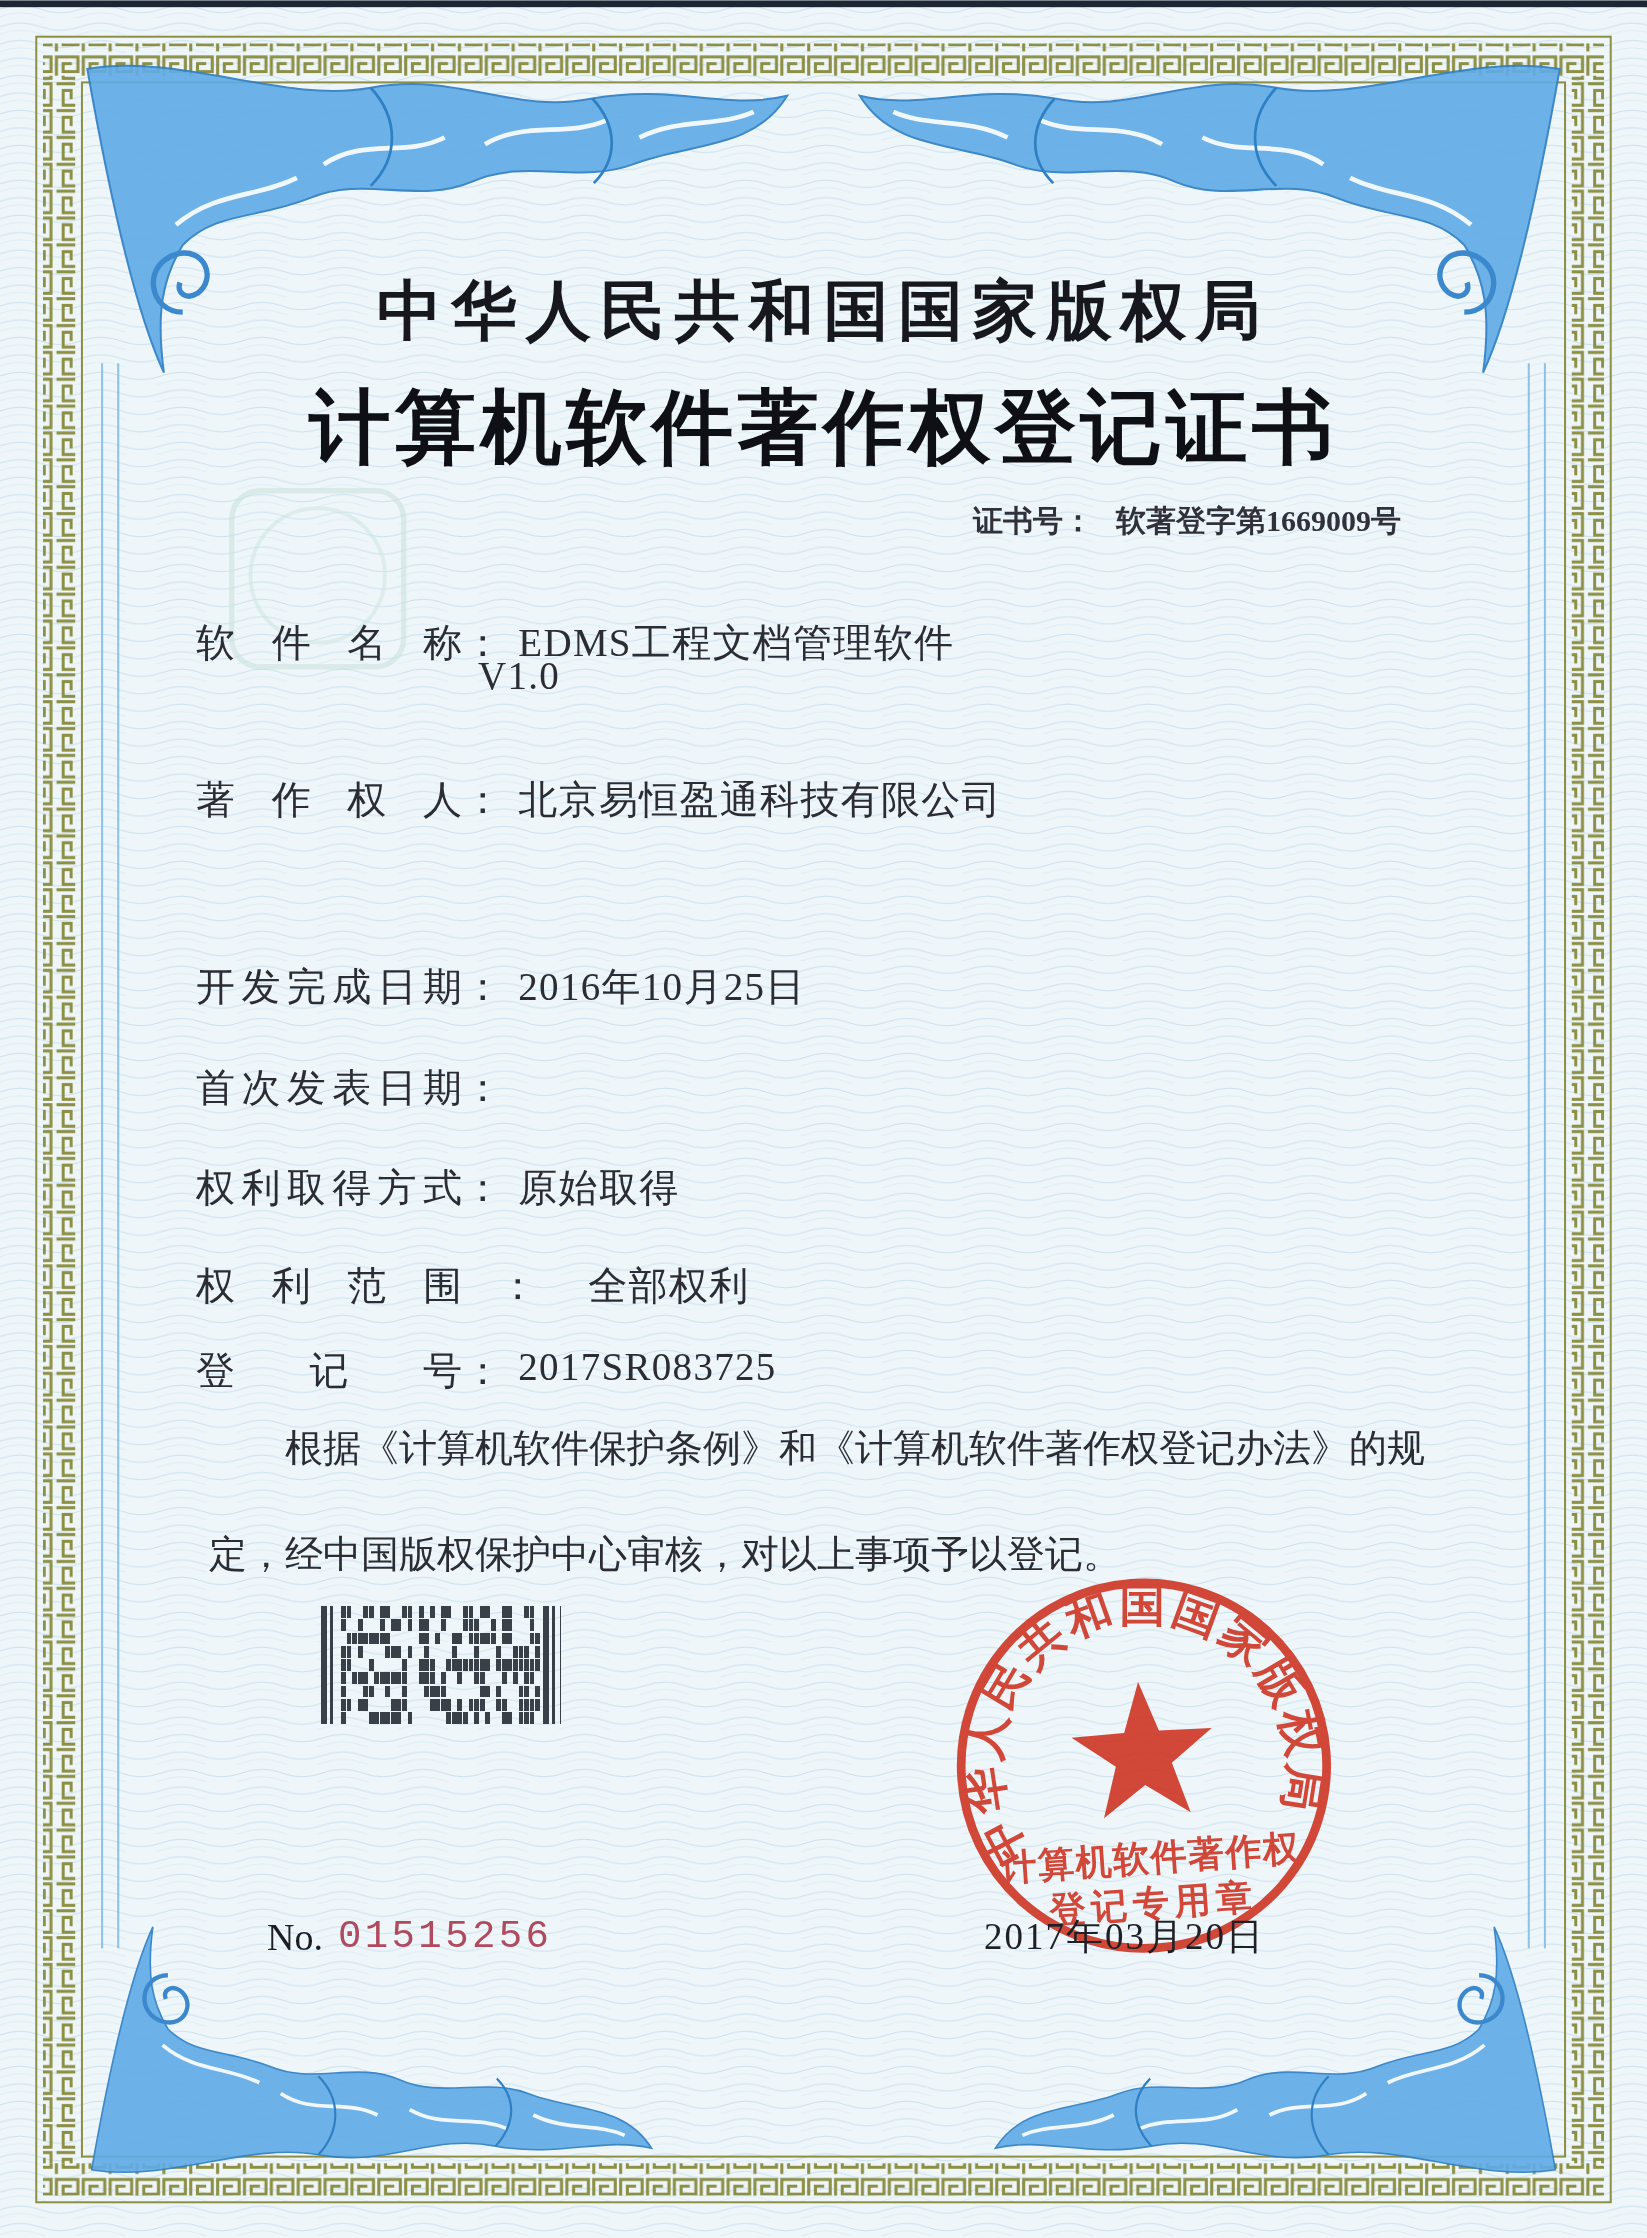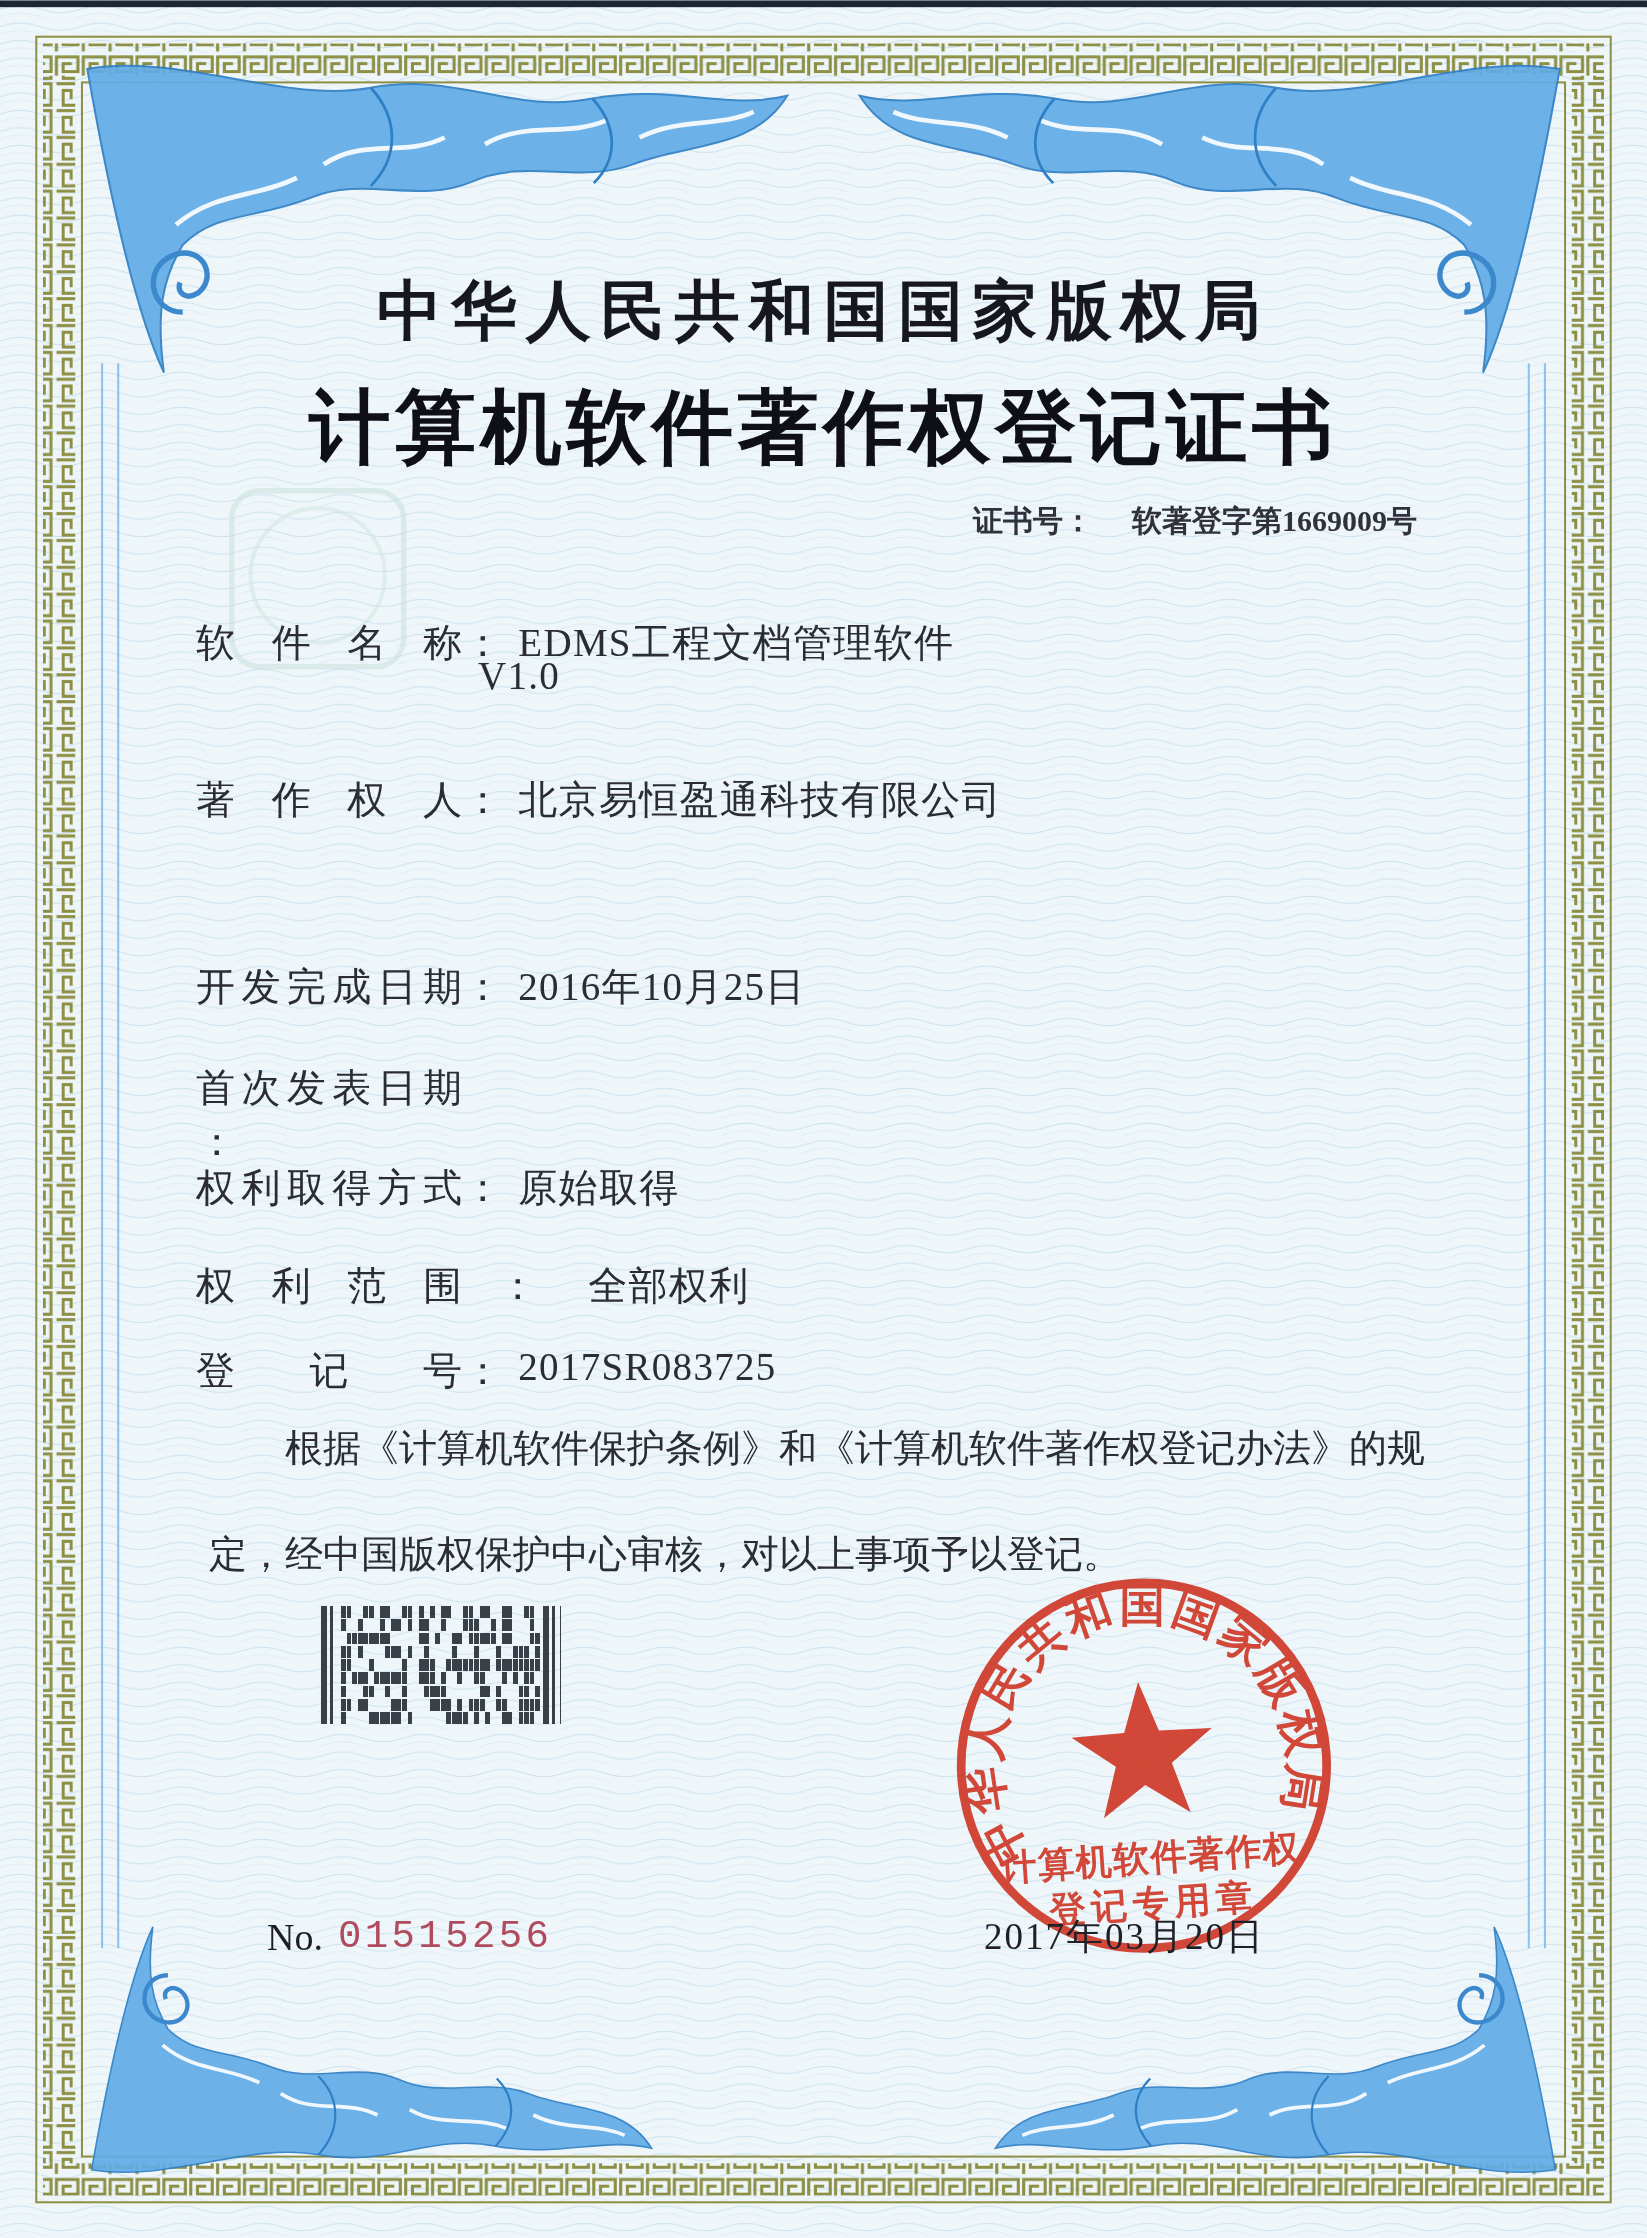--- a/index.html
+++ b/index.html
@@ -9,27 +9,27 @@
     font-family:"Liberation Serif","DejaVu Serif",serif;color:#25262c;
   }
   svg.bg{position:absolute;left:0;top:0;width:1647px;height:2239px;display:block;}
   .layer{position:absolute;z-index:2;}
 
   .authority{top:267px;left:0;width:1647px;text-align:center;
     font-size:65px;font-weight:700;letter-spacing:9.4px;color:#17181d;white-space:nowrap;}
   .cert-title{top:374px;left:0;width:1647px;text-align:center;
     font-size:81px;font-weight:700;letter-spacing:4.7px;color:#0f1015;white-space:nowrap;}
   .certno{top:501px;left:973px;font-size:30px;font-weight:600;color:#30313a;
-    display:flex;gap:39px;white-space:nowrap;}
+    display:flex;gap:23px;white-space:nowrap;}
 
   .field{left:196px;display:flex;align-items:flex-start;font-size:39px;color:#2b2c34;white-space:nowrap;margin-top:34px;}
   .field .lbl{display:inline-block;width:266px;text-align:justify;text-align-last:justify;text-justify:inter-character;}
   .field .colon{margin-left:1.3px;}
   .field .val{margin-left:16px;letter-spacing:1.3px;}
-  .f0{top:582px;} .f1{top:739px;} .f2{top:926px;} .f3{top:1027px;flex-direction:column;}
+  .f0{top:582px;} .f1{top:739px;} .f2{top:926px;} .f3{top:1027px;}
   .f4{top:1127px;} .f5{top:1225px;gap:35px;} .f6{top:1310px;}
   .version{top:653px;left:478px;font-size:39px;letter-spacing:1.3px;color:#2b2c34;}
 
   .statement{top:1396px;left:209px;width:1230px;font-size:38px;line-height:2.78;
     text-indent:2em;color:#2b2c34;}
 
   .barcode{top:1606px;left:321px;width:239px;height:118px;z-index:2;
     display:grid;grid-template-columns:repeat(36,1fr);grid-auto-rows:1fr;
     gap:1.3px 0.7px;padding:0 20px;box-sizing:border-box;}
   .barcode .c{background:transparent;}

